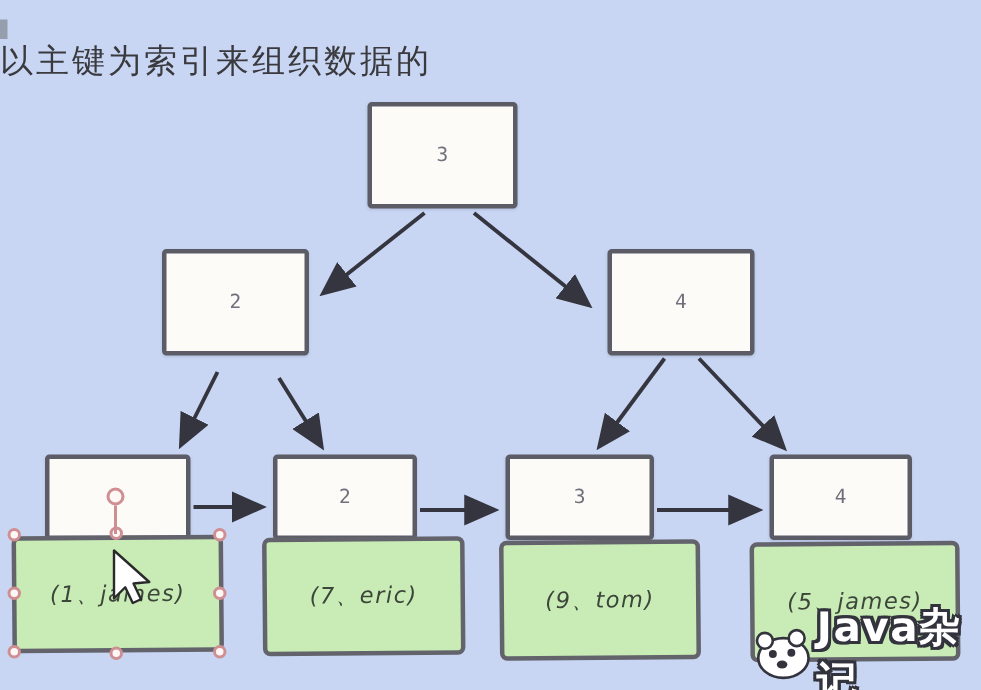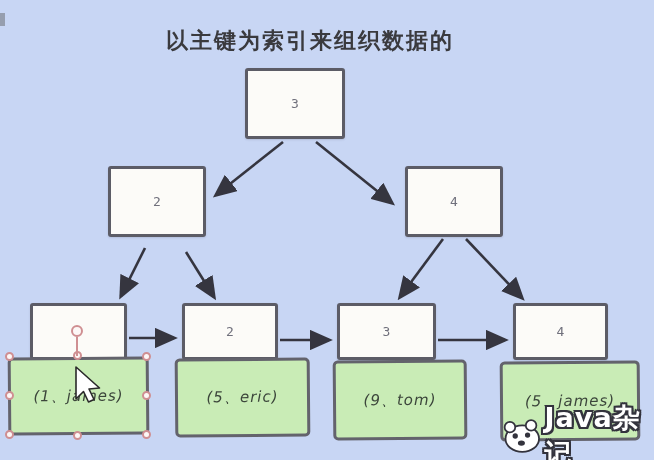--- a/index.html
+++ b/index.html
@@ -2,22 +2,22 @@
 <html><head>
 <meta charset="utf-8">
 <style>
   html,body{margin:0;padding:0;}
   .stage{
     position:relative;width:654px;height:460px;overflow:hidden;
     background:#c8d6f4;
     font-family:"Liberation Sans",sans-serif;
   }
   .page-title{
-    position:absolute;left:0;top:26px;width:620px;text-align:center;
-    font-size:22px;font-weight:700;color:#3a3a3e;letter-spacing:2px;
+    position:absolute;left:0;top:26px;width:620px;text-align:left;
+    font-size:22px;font-weight:400;color:#3a3a3e;letter-spacing:2px;
   }
   .edge-tab{
     position:absolute;left:0;top:13px;width:5px;height:13px;background:#969eae;
   }
   .node{
     position:absolute;background:#fcfbf8;border:3px solid #5c5c66;border-radius:3px;
     display:flex;align-items:center;justify-content:center;
     color:#70707c;font-size:13px;font-family:"DejaVu Sans Mono",monospace;
     box-sizing:border-box;box-shadow:0 1px 2px rgba(60,60,90,.15);
   }
@@ -86,21 +86,21 @@
     <span>3</span>
   </div>
   <div class="node leaf3">
     <span>4</span>
   </div>
 
   <div class="record rec0">
     <span>(1、james)</span>
   </div>
   <div class="record rec1">
-    <span>(5、eric)</span>
+    <span>(7、eric)</span>
   </div>
   <div class="record rec2">
     <span>(9、tom)</span>
   </div>
   <div class="record rec3">
     <span>(5、james)</span>
   </div>
 
   <svg class="overlay" width="654" height="460" viewBox="0 0 654 460">
     <defs>

